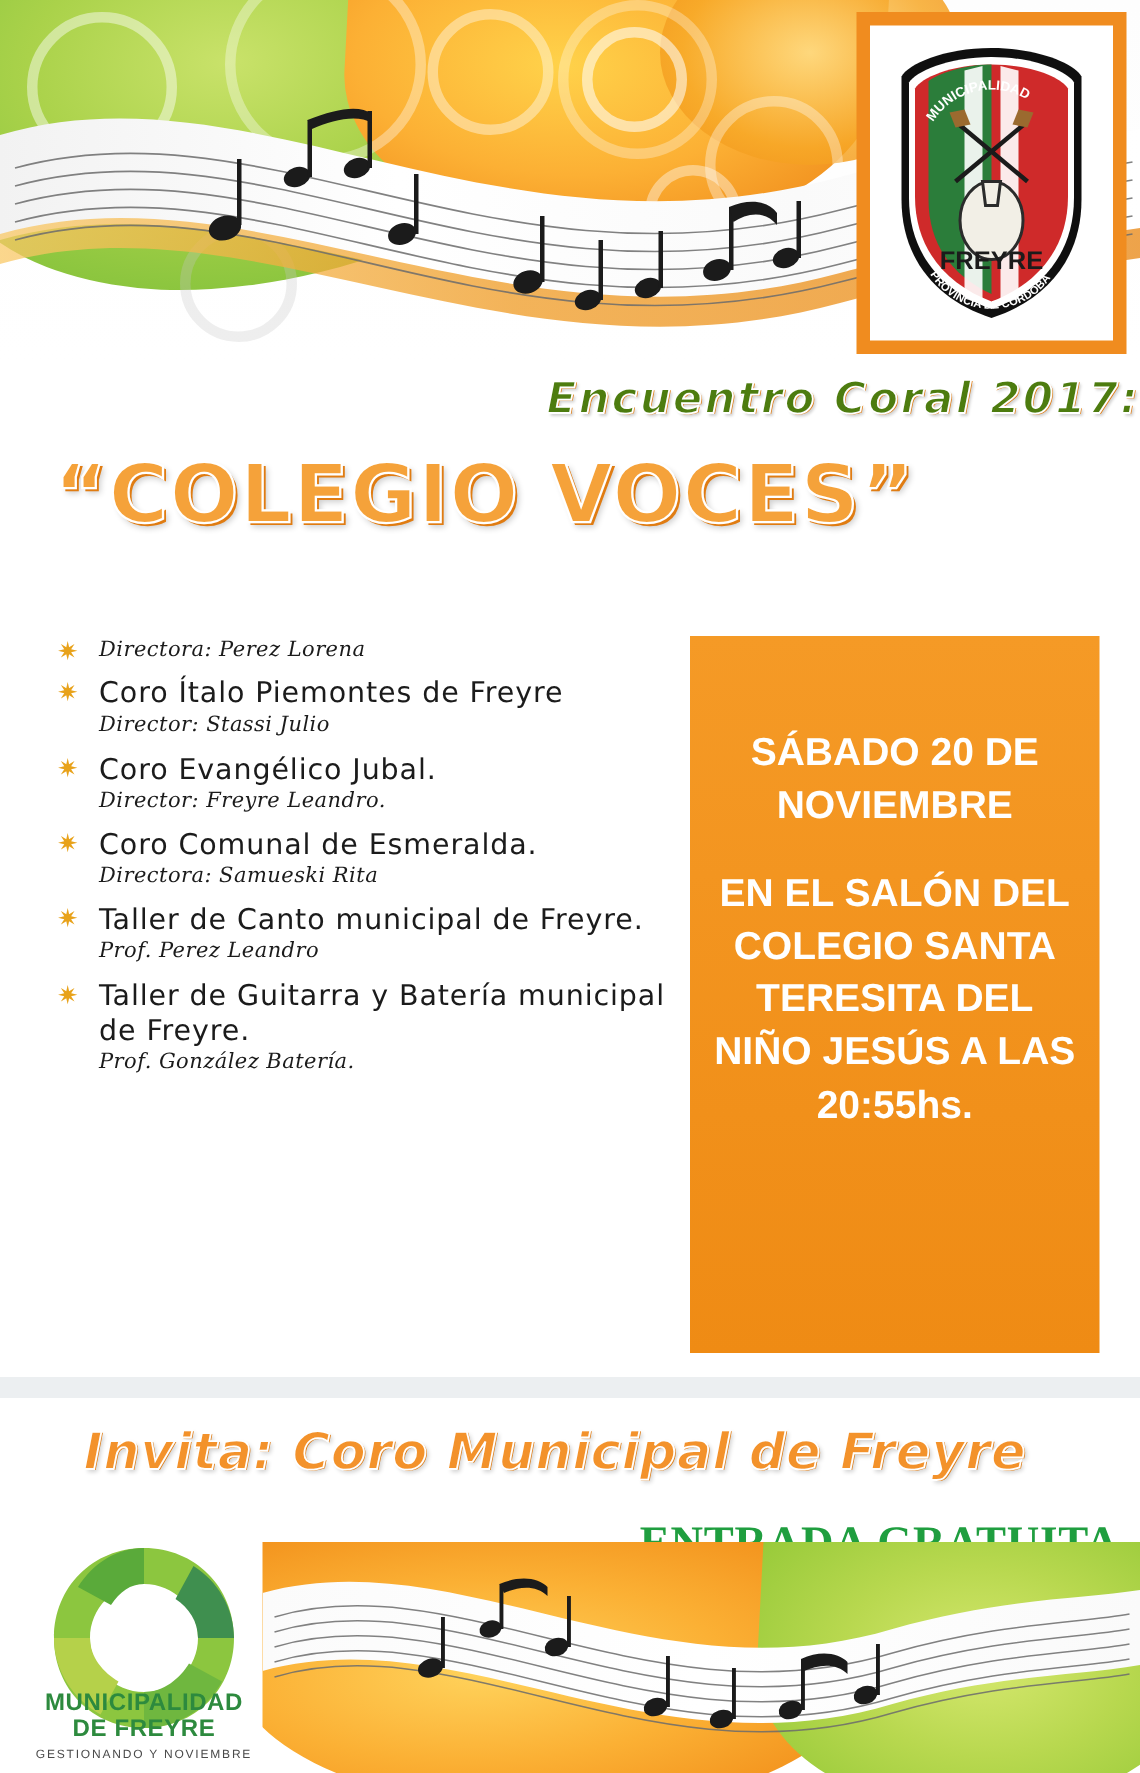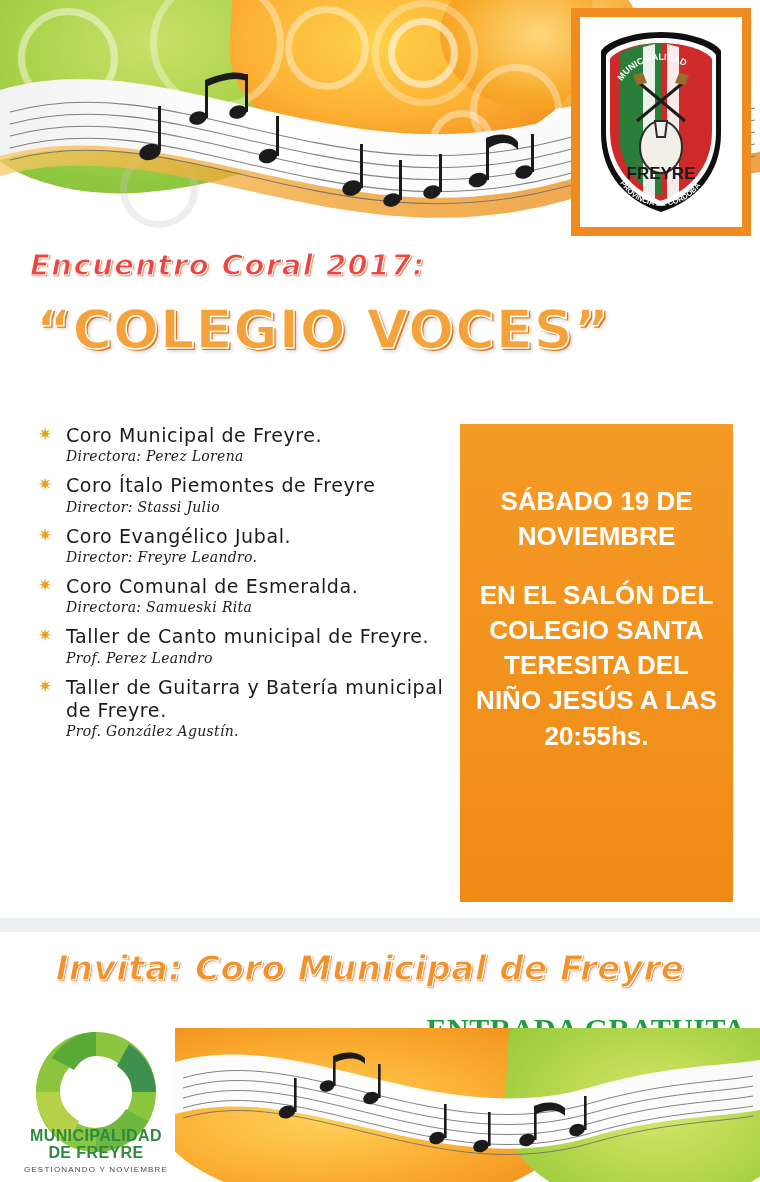--- a/index.html
+++ b/index.html
@@ -90,24 +90,25 @@
   }
 
   
   .title-block { position: absolute; left: 0; top: 248px; width: 760px; }
   .title-sub {
     font-family: "DejaVu Sans", sans-serif;
     font-weight: bold;
     font-style: italic;
     font-size: 29px;
     letter-spacing: 1.5px;
-    color: #ef4444;
+    color: #4d7c0f;
     -webkit-text-stroke: 1.2px #ffffff;
     text-shadow: 1px 1px 0 #e07c12, 2px 2px 2px rgba(0,0,0,.18);
     padding-left: 30px;
+    text-align: right;
   }
   .title-main {
     font-family: "DejaVu Sans", sans-serif;
     font-weight: bold;
     font-size: 54px;
     letter-spacing: 1px;
     color: #f5a23a;
     -webkit-text-stroke: 1.5px #ffffff;
     text-shadow: 2px 2px 0 #e07c12, 3px 3px 4px rgba(0,0,0,.20);
     padding-left: 36px;
@@ -343,21 +344,20 @@
 <div class="title-block">
   <div class="title-sub">Encuentro Coral 2017:</div>
   <div class="title-main">“COLEGIO VOCES”</div>
 </div>
 
 <div class="participants">
   <ul class="part-list">
 
     <li class="part-item">
       <span class="part-star">✷</span>
-      <div class="part-name">Coro Municipal de Freyre.</div>
       <div class="part-role">Directora: Perez Lorena</div>
     </li>
 
     <li class="part-item">
       <span class="part-star">✷</span>
       <div class="part-name">Coro Ítalo Piemontes de Freyre</div>
       <div class="part-role">Director: Stassi Julio</div>
     </li>
 
     <li class="part-item">
@@ -374,28 +374,28 @@
 
     <li class="part-item">
       <span class="part-star">✷</span>
       <span class="part-name inline">Taller de Canto municipal de Freyre.</span>
       <span class="part-role inline">Prof. Perez Leandro</span>
     </li>
 
     <li class="part-item">
       <span class="part-star">✷</span>
       <div class="part-name">Taller de Guitarra y Batería municipal de Freyre.</div>
-      <div class="part-role">Prof. González Agustín.</div>
+      <div class="part-role">Prof. González Batería.</div>
     </li>
 
   </ul>
 </div>
 
 <div class="event-box">
-  <div class="event-line">SÁBADO 19 DE NOVIEMBRE</div>
+  <div class="event-line">SÁBADO 20 DE NOVIEMBRE</div>
   <div class="event-line second">EN EL SALÓN DEL COLEGIO SANTA TERESITA DEL NIÑO JESÚS A LAS 20:55hs.</div>
 </div>
 
 <div class="bottom-sep"></div>
 
 <div class="invita">Invita: Coro Municipal de Freyre</div>
 
 <div class="entrada">ENTRADA GRATUITA</div>
 
 <div class="bot-banner">

